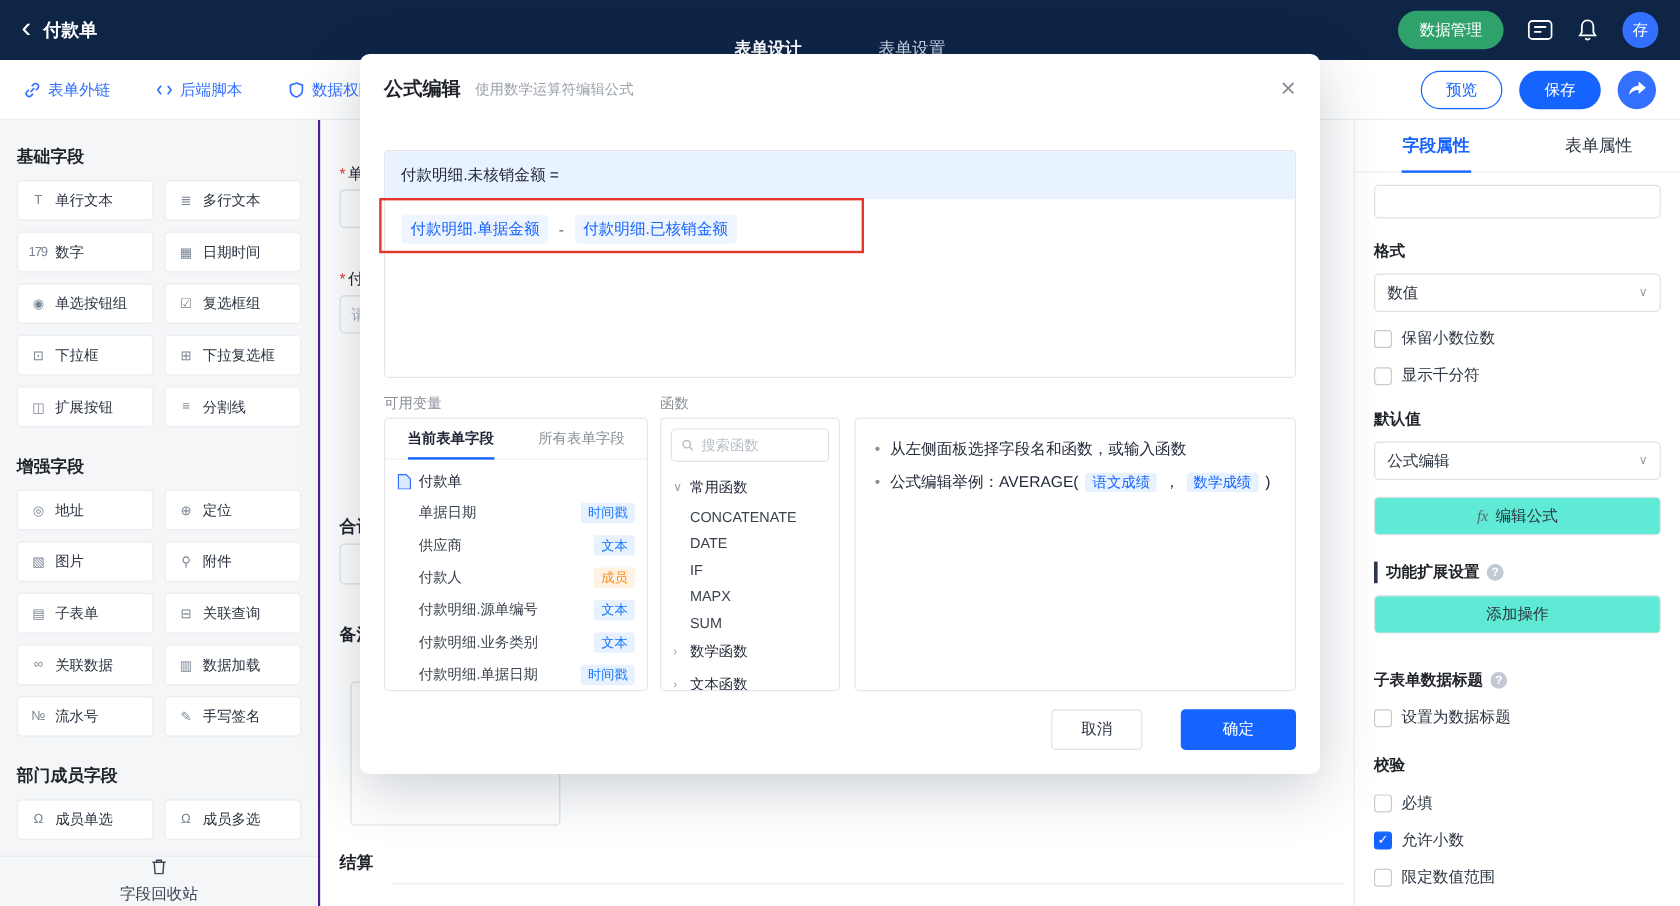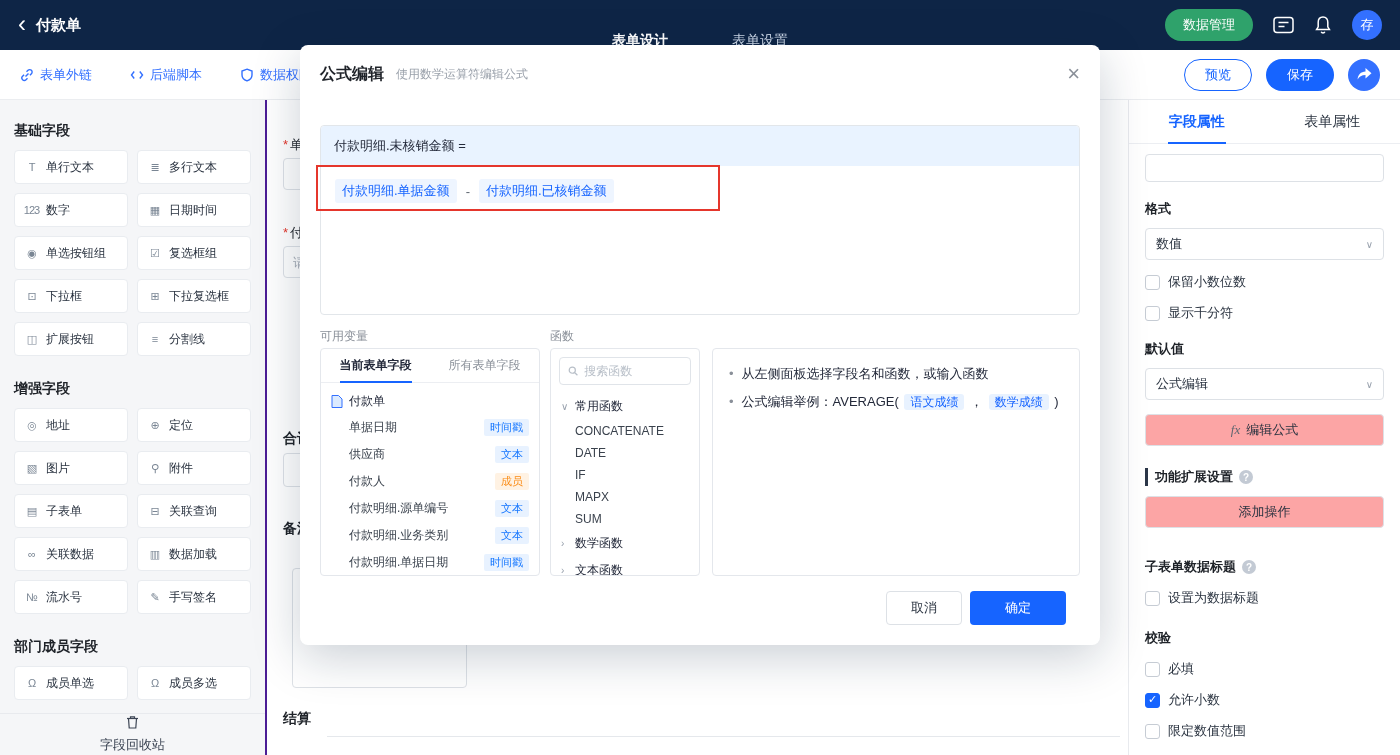--- a/index.html
+++ b/index.html
@@ -52,21 +52,21 @@
   .props-tab.active { color:#1664ff; font-weight:bold; }
   .props-tab.active::after { content:""; position:absolute; bottom:-1px; left:50%; transform:translateX(-50%); width:58px; height:2px; background:#1664ff; }
   .props-input { margin-top:10px; height:28px; border:1px solid #dde1e6; border-radius:4px; background:#fff; }
   .props-label { font-size:13px; font-weight:bold; margin:18px 0 10px; }
   .props-select { height:32px; border:1px solid #dde1e6; border-radius:4px; display:flex; align-items:center; justify-content:space-between; padding:0 10px; font-size:13px; color:#2a3340; cursor:pointer; background:#fff; }
   .chev { color:#98a1ad; font-size:10px; }
   .cb-row { display:flex; align-items:center; gap:8px; margin:13px 0; font-size:13px; color:#2a3340; cursor:pointer; }
   .cb { width:15px; height:15px; border:1px solid #c6ccd4; border-radius:3px; background:#fff; flex:none; position:relative; }
   .cb.checked { background:#1664ff; border-color:#1664ff; }
   .cb.checked::after { content:"✓"; position:absolute; left:2px; top:-1px; color:#fff; font-size:11px; }
-  .props-btn { margin-top:4px; height:32px; width:100%; border:1px solid #dde1e6; border-radius:4px; background:#fca5a5; font-size:13px; color:#2a3340; display:flex; align-items:center; justify-content:center; gap:6px; cursor:pointer; }
+  .props-btn { margin-top:4px; height:32px; width:100%; border:1px solid #dde1e6; border-radius:4px; background:#5eead4; font-size:13px; color:#2a3340; display:flex; align-items:center; justify-content:center; gap:6px; cursor:pointer; }
   .fx-i { font-style:italic; font-family:"Liberation Serif","DejaVu Serif",serif; color:#5f6670; }
   .sec-title { font-size:13px; font-weight:bold; display:flex; align-items:center; gap:6px; margin:22px 0 10px; }
   .sec-bar { border-left:3px solid #2c3749; padding-left:7px; }
   .sec-title.gap-lg { margin-top:30px; }
   .q-badge { width:14px; height:14px; border-radius:50%; background:#c3cad4; color:#fff; font-size:10px; display:inline-flex; align-items:center; justify-content:center; cursor:pointer; }
 
   
   .modal { position:absolute; left:300px; top:45px; width:800px; height:600px; background:#fff; border-radius:8px; box-shadow:0 12px 48px rgba(15,35,64,.22); z-index:10; }
   .modal-head { height:58px; display:flex; align-items:center; gap:12px; padding:0 20px; }
   .modal-title { font-size:16px; font-weight:bold; }
@@ -96,21 +96,21 @@
   .search-box input { border:none; outline:none; width:100%; font-size:12px; color:#a21caf; font-family:inherit; }
   .search-box input::placeholder { color:#b8bfc8; }
   .func-tree { font-size:12px; padding:0 10px; }
   .func-group { display:flex; align-items:center; gap:6px; padding:5px 0; color:#23293a; cursor:pointer; }
   .caret { color:#98a1ad; font-size:10px; width:8px; }
   .func-item { padding:4px 0 4px 14px; color:#3a424d; cursor:pointer; }
   .help { padding:14px 16px; font-size:13px; color:#23293a; line-height:1.7; }
   .help-row { display:flex; gap:8px; align-items:flex-start; margin-bottom:6px; }
   .bullet { color:#8a9099; }
   .chip-sm { color:#1664ff; background:#e8f2ff; padding:1px 6px; border-radius:3px; font-size:12px; margin:0 2px; }
-  .modal-foot { position:absolute; right:34px; bottom:20px; display:flex; gap:8px; }
+  .modal-foot { position:absolute; right:20px; bottom:20px; display:flex; gap:32px; }
   .btn-cancel { width:76px; height:34px; border:1px solid #dde1e6; border-radius:4px; background:#fff; font-size:13px; color:#2a3340; cursor:pointer; }
   .btn-ok { width:96px; height:34px; border:none; border-radius:4px; background:#1664ff; color:#fff; font-size:13px; cursor:pointer; }
 </style>
 </head>
 <body>
 
 <div class="stage">
 
   <header class="topbar">
     <div class="topbar-left">
@@ -177,21 +177,21 @@
     <div class="pal-grid">
       <div class="pal-item">
           <span class="pal-icon">T</span>
           <span>单行文本</span>
         </div>
         <div class="pal-item">
           <span class="pal-icon">≣</span>
           <span>多行文本</span>
         </div>
         <div class="pal-item">
-          <span class="pal-icon">123</span>
+          <span class="pal-icon">179</span>
           <span>数字</span>
         </div>
         <div class="pal-item">
           <span class="pal-icon">▦</span>
           <span>日期时间</span>
         </div>
         <div class="pal-item">
           <span class="pal-icon">◉</span>
           <span>单选按钮组</span>
         </div>

